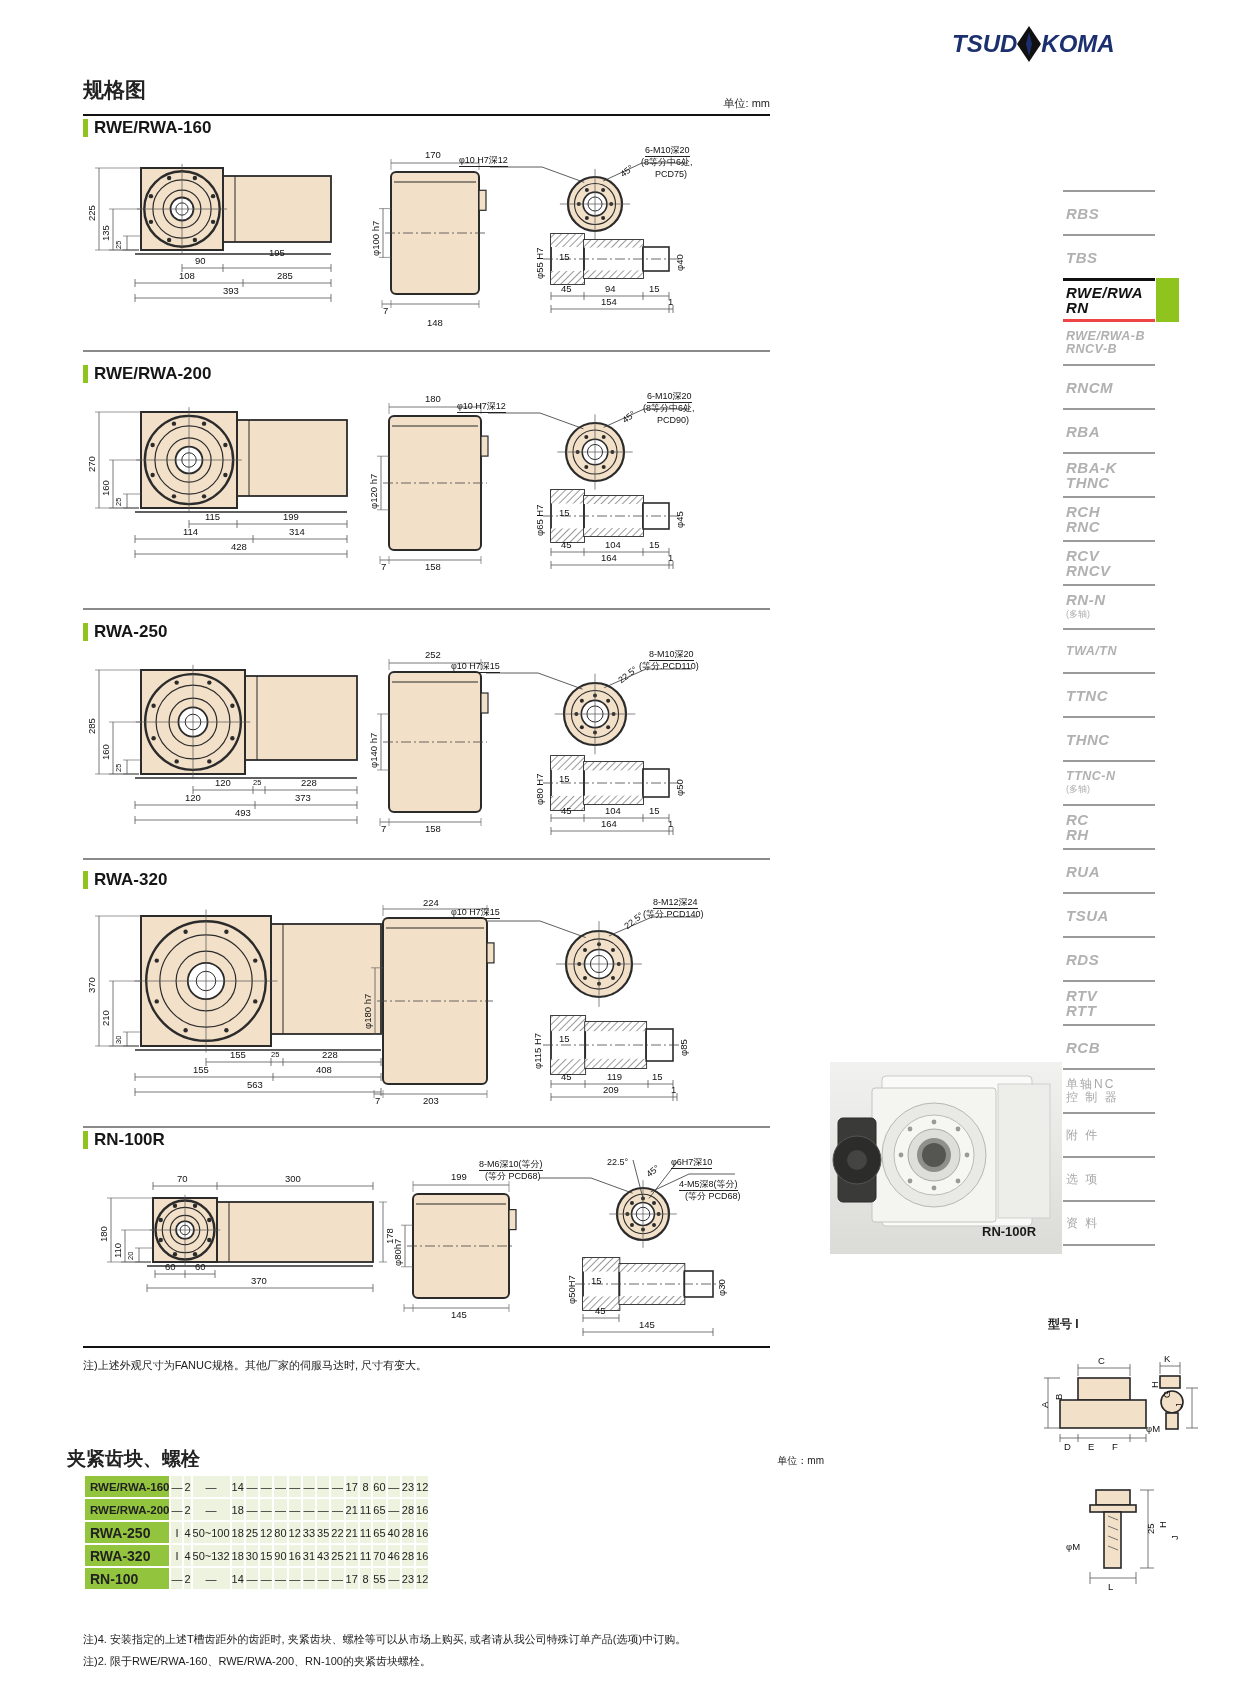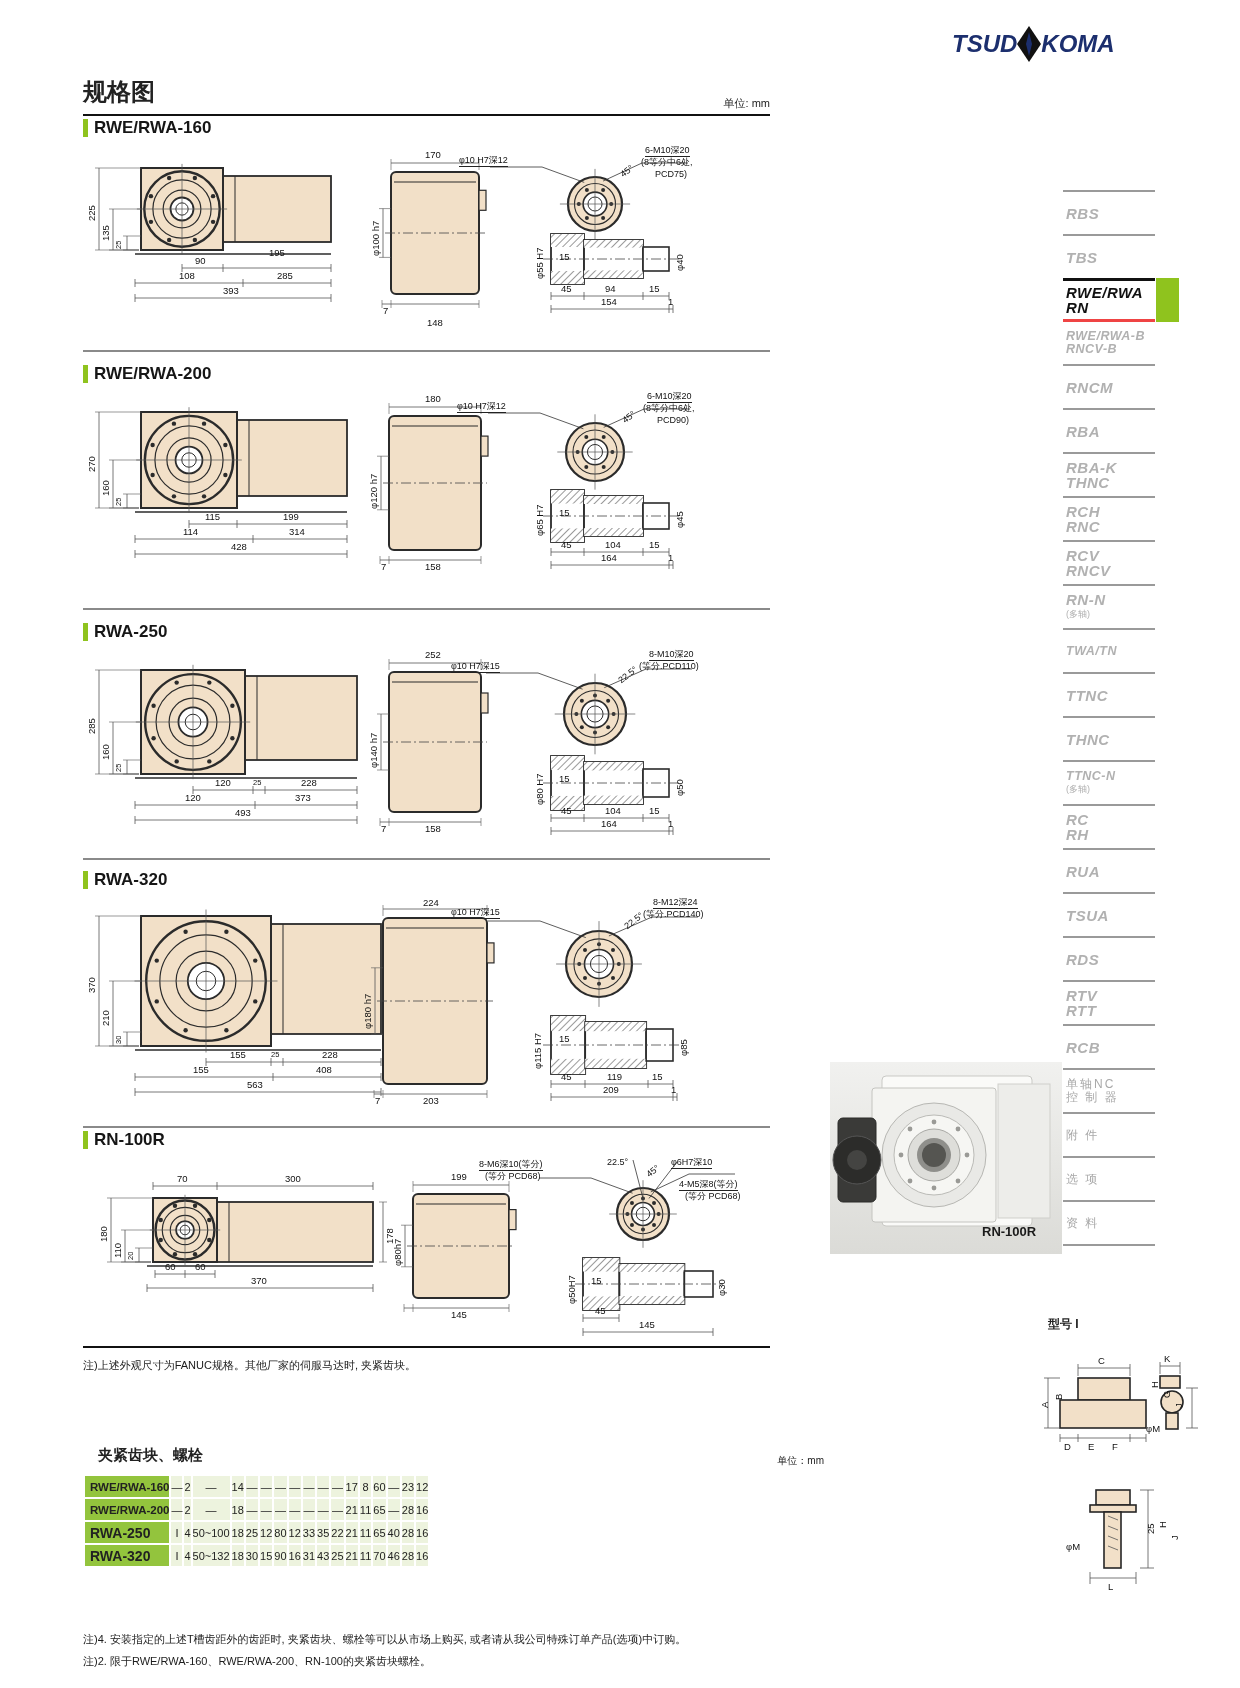--- a/index.html
+++ b/index.html
@@ -61,21 +61,21 @@
 <div class="logo">
   <span>TSUD</span>
   <svg width="24" height="36" viewBox="0 0 24 36">
     <polygon points="12,0 24,18 12,36 0,18" fill="#111"></polygon>
     <polygon points="12,6 15,18 12,30 9,18" fill="#1c2f6e"></polygon>
   </svg>
   <span>KOMA</span>
 </div>
 
 
-<div class="abs" style="left:83px;top:76px;font-size:24px;font-weight:bold">规格图</div>
+<div class="abs" style="left:83px;top:76px;font-size:21px;font-weight:bold">规格图</div>
 <div class="abs" style="left:650px;top:96px;width:120px;text-align:right;font-size:11px">单位: mm</div>
 <div class="abs" style="left:83px;top:114px;width:687px;border-top:2.5px solid #111"></div>
 
 
 <div class="sech" style="top:118px">
   <span class="gbar"></span>
     <span>RWE/RWA-160</span>
   </div>
 <div class="sech" style="top:364px">
   <span class="gbar"></span>
@@ -688,21 +688,21 @@
   <span class="co cu" style="left:596px;top:22px">4-M5深8(等分)</span>
   <span class="co" style="left:602px;top:34px">(等分 PCD68)</span>
   <span class="dl rt" style="left:484px;top:146px">φ50H7</span>
   <span class="dl" style="left:508px;top:118px">15</span>
   <span class="dl rt" style="left:634px;top:138px">φ30</span>
   <span class="dl" style="left:512px;top:148px">45</span>
   <span class="dl" style="left:556px;top:162px">145</span>
 </div>
 
 
-<div class="note" style="left:83px;top:1358px">注)上述外观尺寸为FANUC规格。其他厂家的伺服马达时, 夹紧齿块。</div>
+<div class="note" style="left:83px;top:1358px">注)上述外观尺寸为FANUC规格。其他厂家的伺服马达时, 尺寸有变大。</div>
 
 
 <div class="photo">
   <svg width="232" height="192">
     <rect x="52" y="14" width="150" height="150" rx="4" fill="#fafaf8" stroke="#c9c9c5"></rect>
     <rect x="168" y="22" width="52" height="134" fill="#ededea" stroke="#cfcfcb"></rect>
     <rect x="42" y="26" width="124" height="134" rx="3" fill="#f4f4f1" stroke="#c4c4c0"></rect>
     <circle cx="104" cy="93" r="52" fill="#e9e9e6" stroke="#b7b7b3"></circle>
     <circle cx="104" cy="93" r="40" fill="#f6f6f3" stroke="#bbbbb7"></circle>
     <circle cx="104" cy="93" r="26" fill="#dededa" stroke="#a9a9a5"></circle>
@@ -805,21 +805,21 @@
     </div>
     <div class="tab cjk">
       <span>选 项</span>
     </div>
     <div class="tab cjk">
       <span>资 料</span>
     </div>
   </div>
 
 
-<div class="abs" style="left:98px;top:1446px;font-size:15px;font-weight:bold">夹紧齿块、螺栓</div>
+<div class="abs" style="left:67px;top:1446px;font-size:19px;font-weight:bold">夹紧齿块、螺栓</div>
 <div class="abs" style="left:700px;top:1454px;width:124px;text-align:right;font-size:10px">单位：mm</div>
 <table id="spec-table">
     <tbody>
       <tr>
         <td class="lb sm">RWE/RWA-160</td>
         <td>—</td>
         <td>2</td>
         <td>—</td>
         <td>14</td>
         <td>—</td>
@@ -888,20 +888,40 @@
         <td>16</td>
         <td>31</td>
         <td>43</td>
         <td>25</td>
         <td>21</td>
         <td>11</td>
         <td>70</td>
         <td>46</td>
         <td>28</td>
         <td>16</td>
+      </tr>
+      <tr>
+        <td class="lb">RN-100</td>
+        <td>—</td>
+        <td>2</td>
+        <td>—</td>
+        <td>14</td>
+        <td>—</td>
+        <td>—</td>
+        <td>—</td>
+        <td>—</td>
+        <td>—</td>
+        <td>—</td>
+        <td>—</td>
+        <td>17</td>
+        <td>8</td>
+        <td>55</td>
+        <td>—</td>
+        <td>23</td>
+        <td>12</td>
       </tr>
     </tbody>
   </table>
 <div class="note" style="left:83px;top:1632px">注)4. 安装指定的上述T槽齿距外的齿距时, 夹紧齿块、螺栓等可以从市场上购买, 或者请从我公司特殊订单产品(选项)中订购。</div>
 <div class="note" style="left:83px;top:1654px">注)2. 限于RWE/RWA-160、RWE/RWA-200、RN-100的夹紧齿块螺栓。</div>
 
 
 <div class="abs" style="left:1048px;top:1316px;font-size:12px;font-weight:bold">型号 I</div>
 <svg class="model" width="180" height="300">
   <g stroke="#262626" stroke-width="1.6" fill="#f2e0c8">

